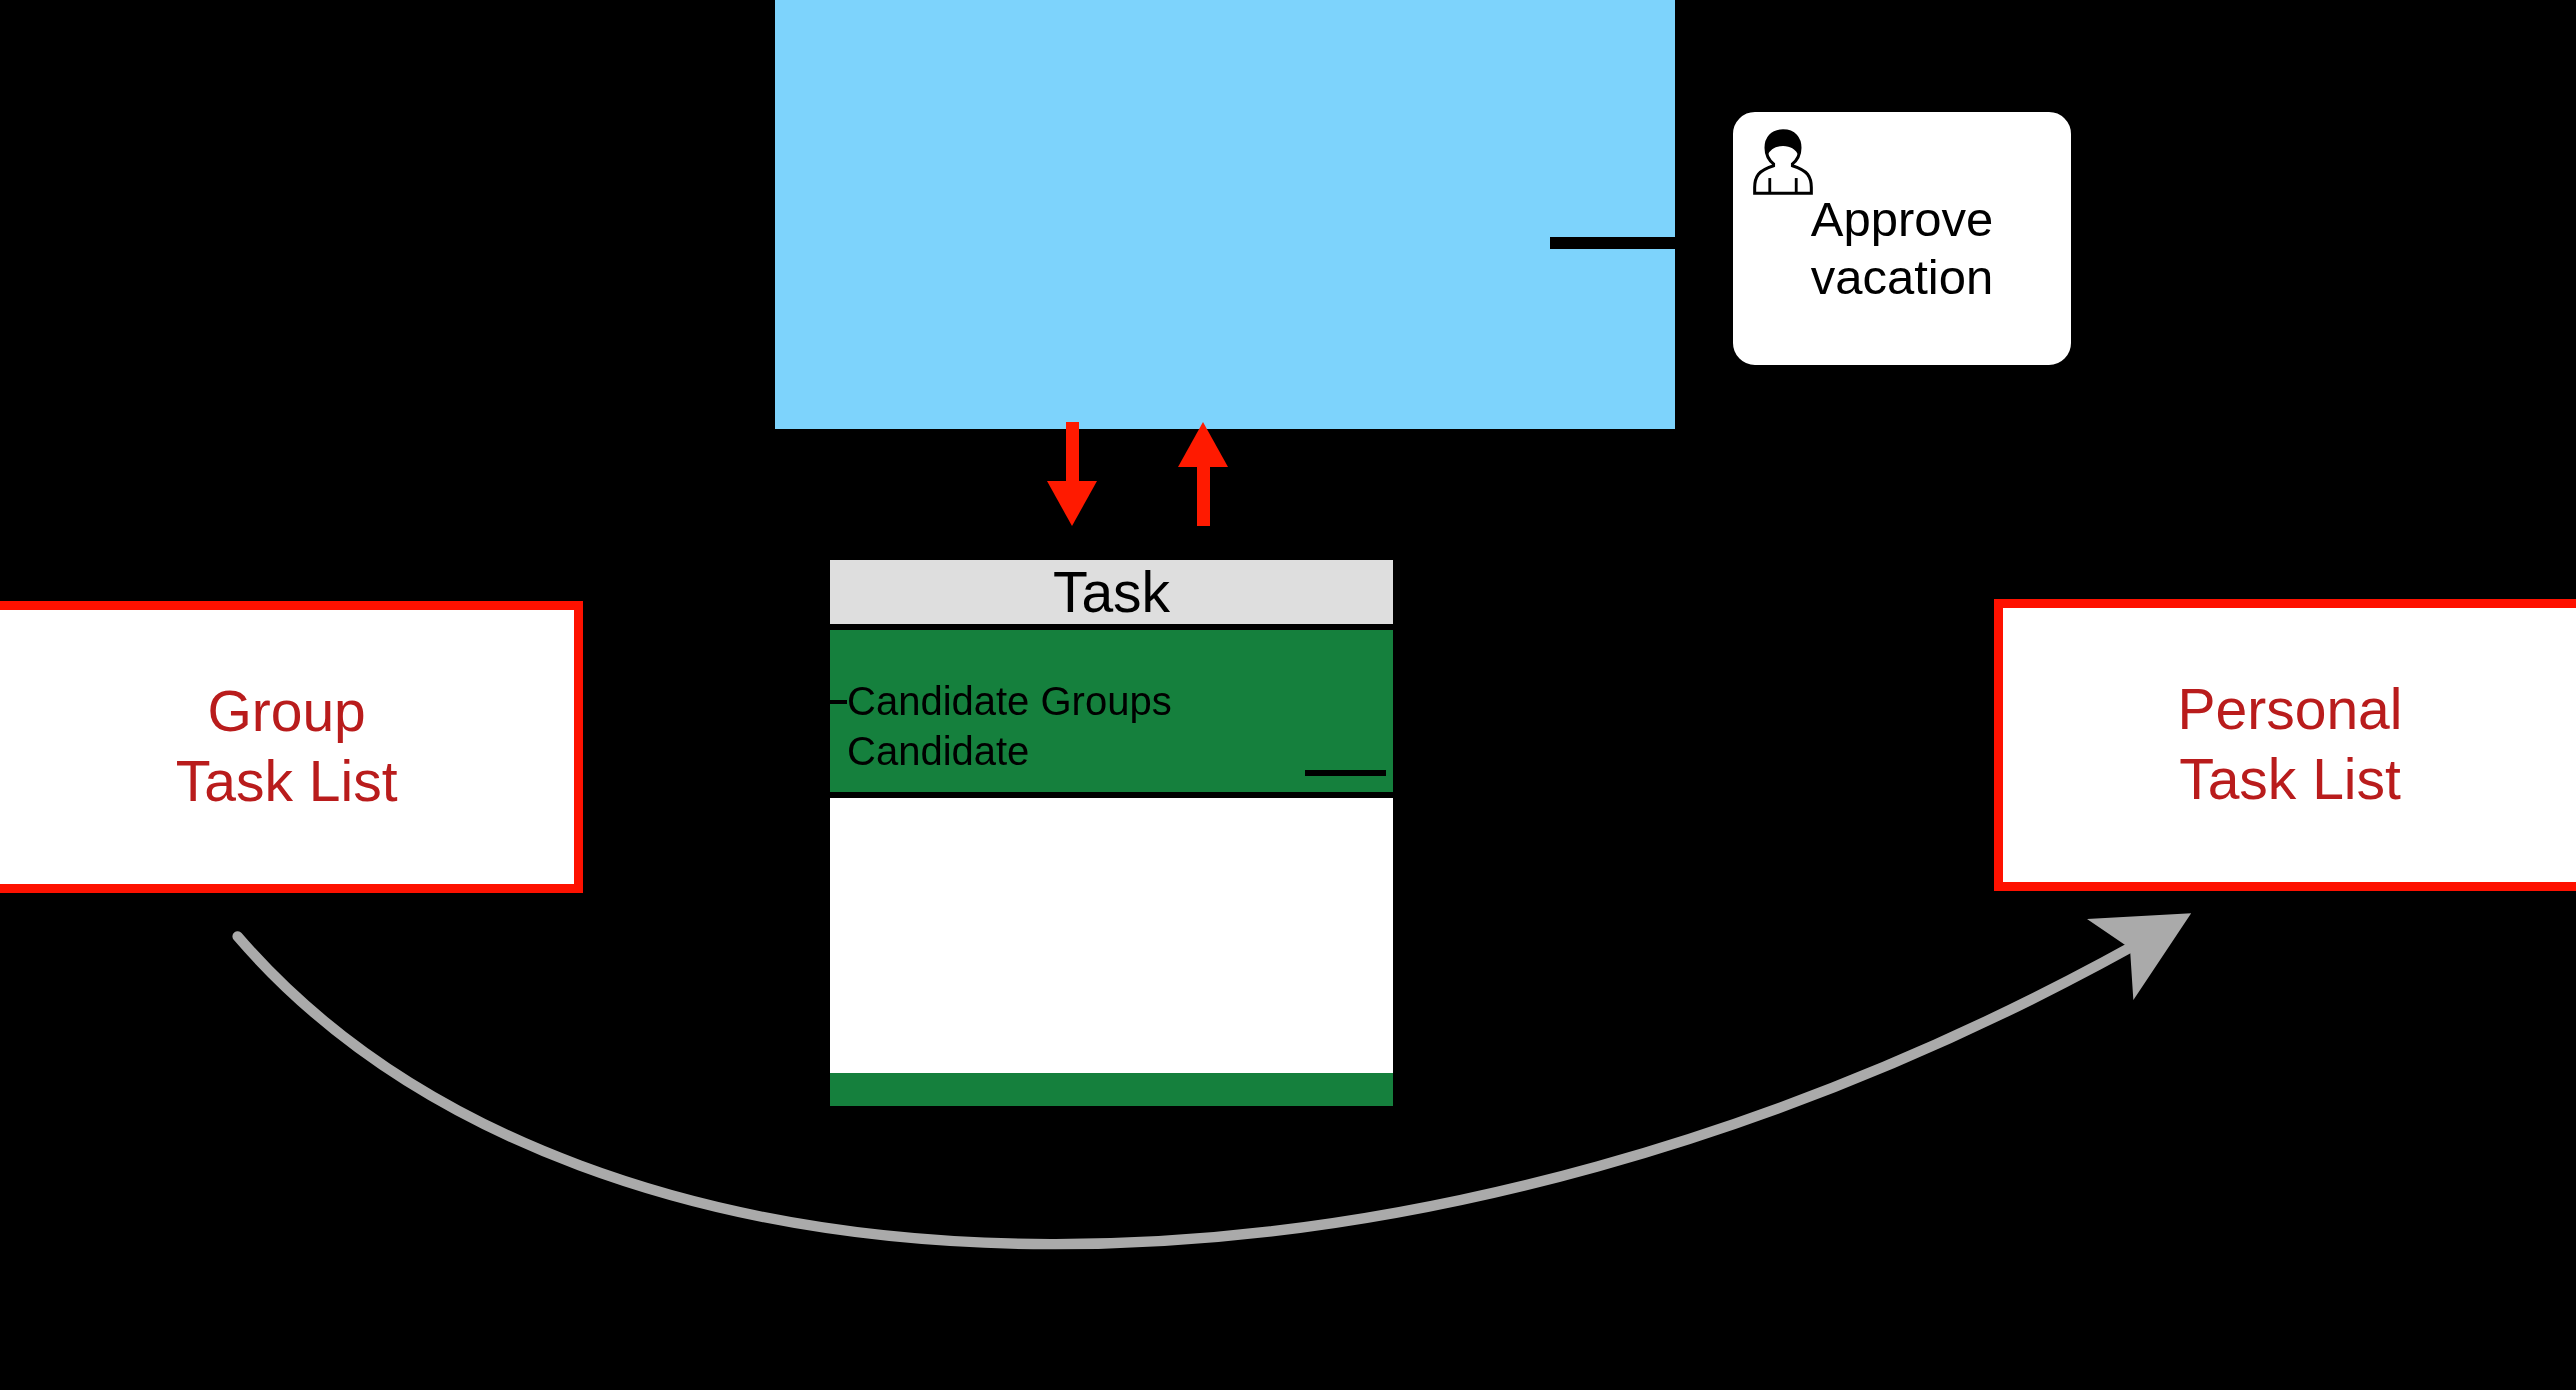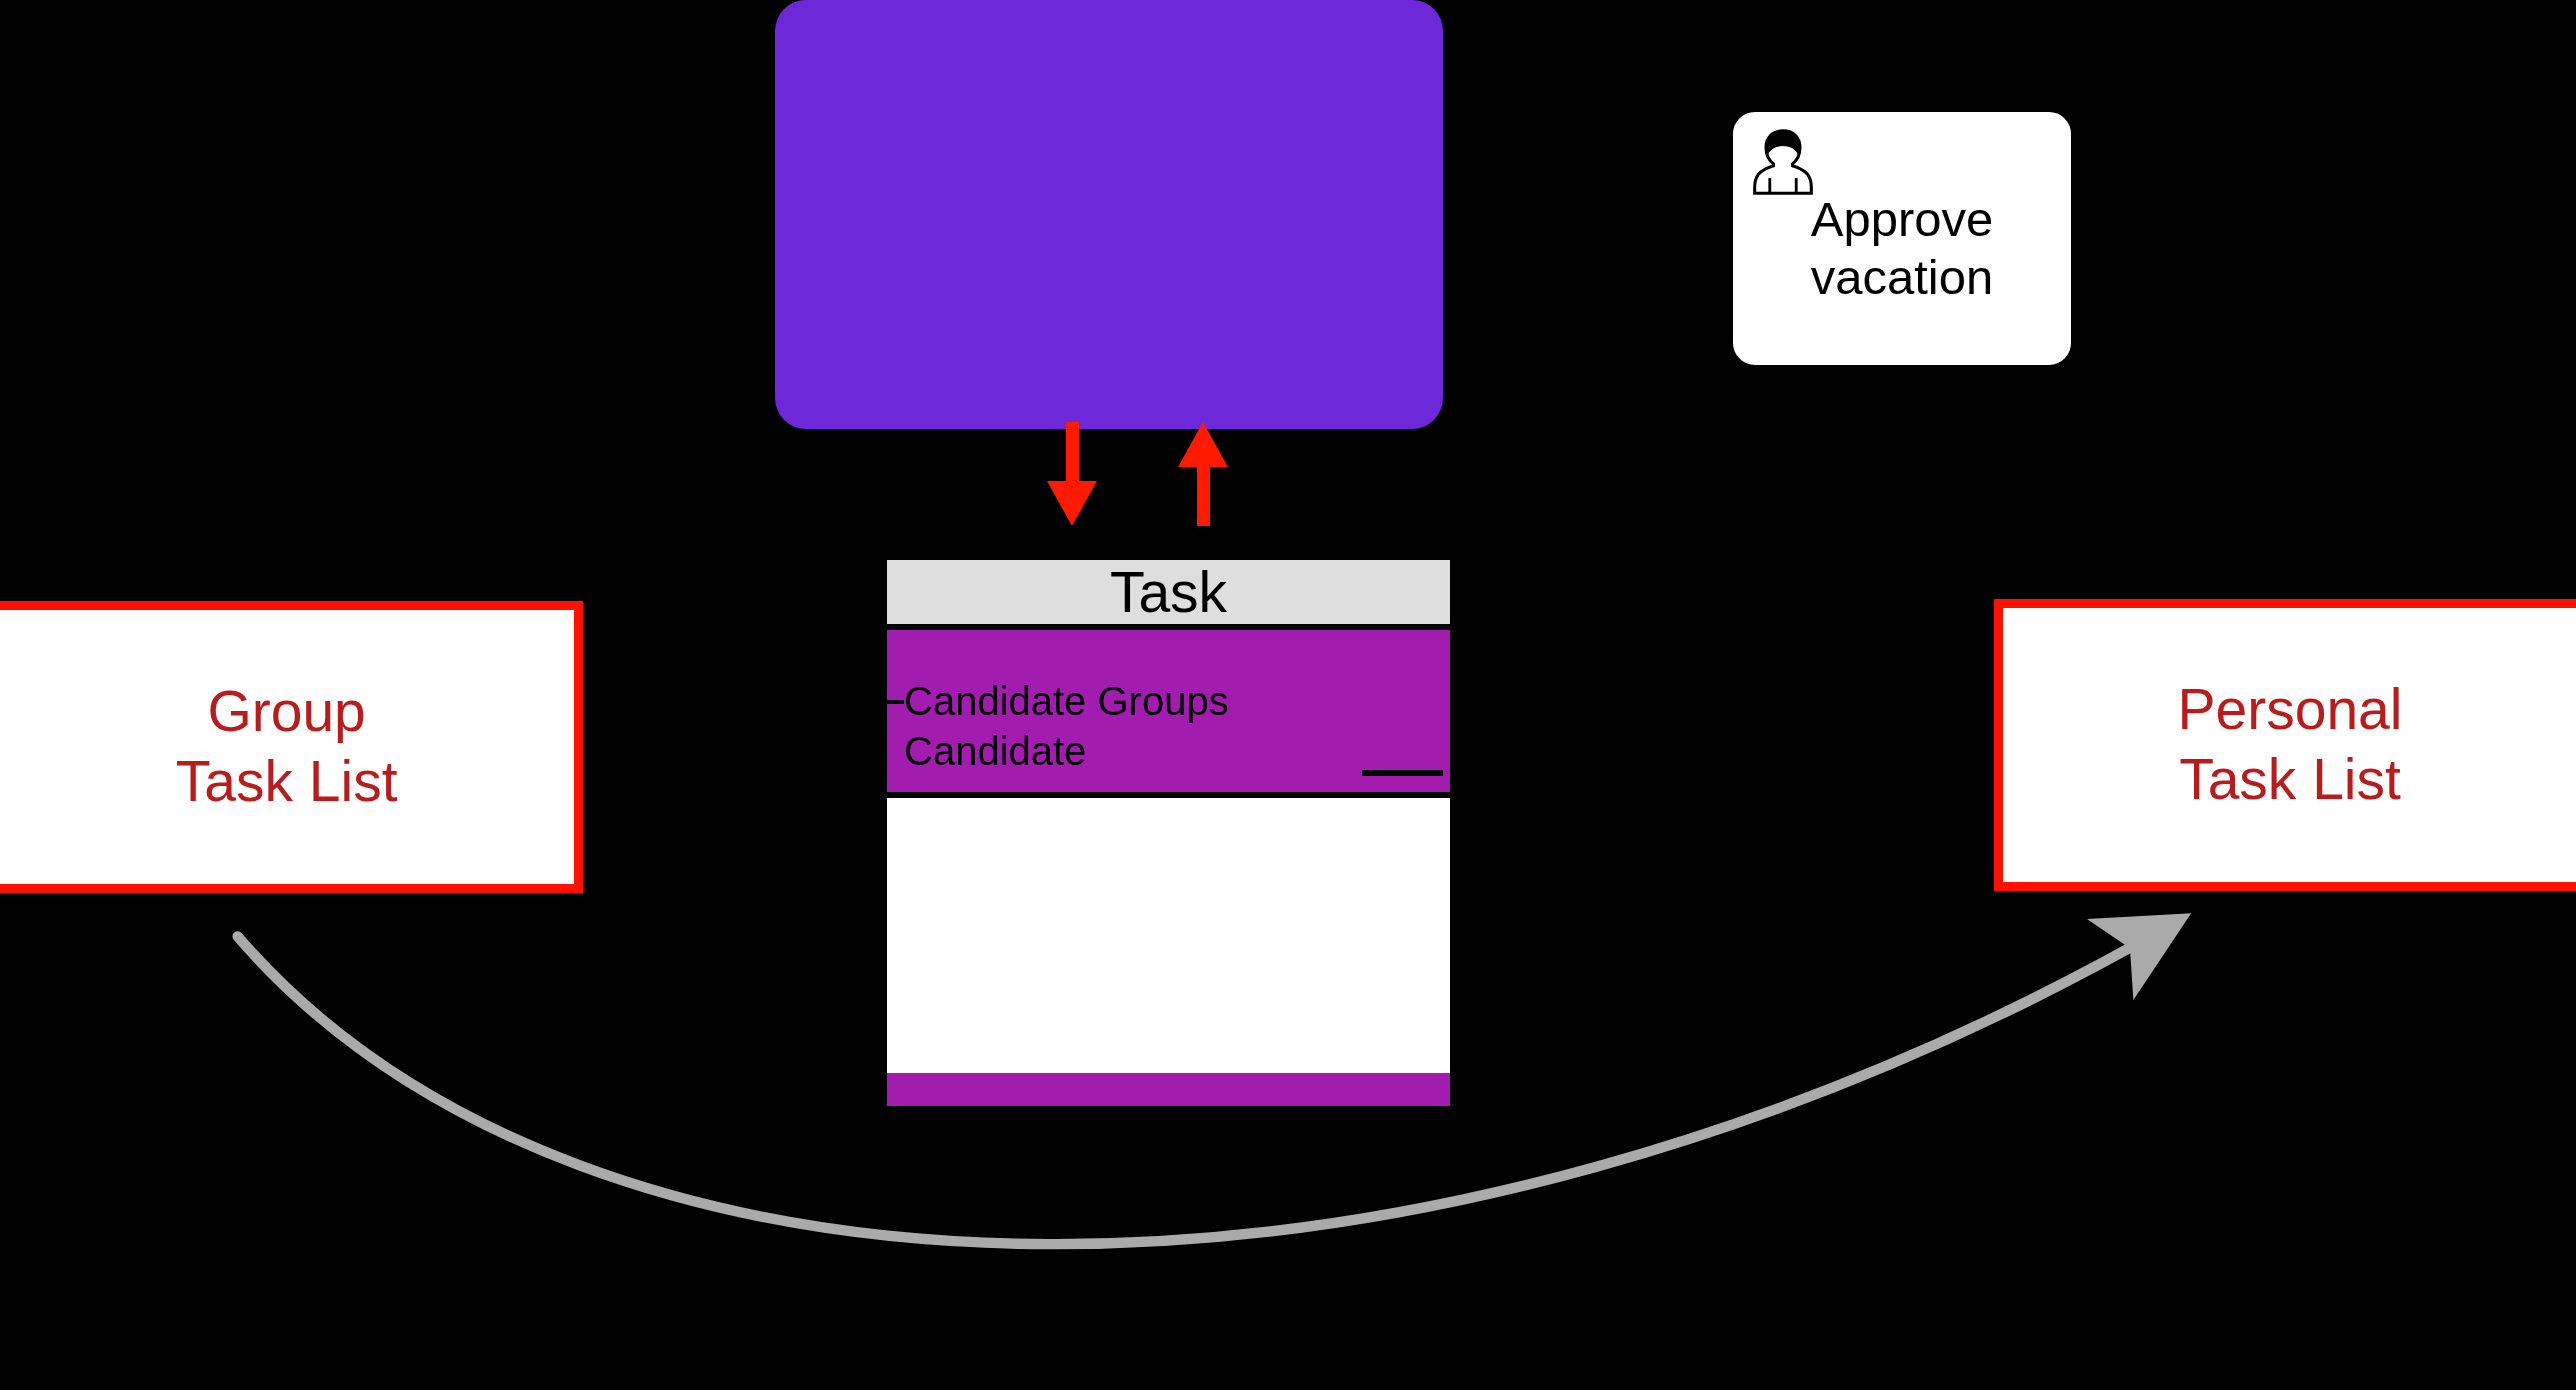--- a/index.html
+++ b/index.html
@@ -15,24 +15,23 @@
     background: #000000;
     overflow: hidden;
     font-family: "Liberation Sans", sans-serif;
   }
 
   
   .pool {
     position: absolute;
     left: 775px;
     top: 0px;
-    width: 668px;
+    width: 900px;
     height: 429px;
-    background: #6d28d9;
-    border-radius: 31px;
+    background: #7dd3fc;
   }
 
   
   .user-task {
     position: absolute;
     left: 948px;
     top: 102px;
     width: 358px;
     height: 273px;
     background: #ffffff;
@@ -110,25 +109,25 @@
   #red-down { left: 1044px; top: 422px; }
   #red-down .stem { top: 0; height: 83px; }
   #red-down .tip  { top: 59px; border-top: 45px solid #ff1a00; }
   #red-up { left: 1175px; top: 422px; }
   #red-up .stem { top: 21px; height: 83px; }
   #red-up .tip  { top: 0; border-bottom: 45px solid #ff1a00; }
 
   
   .class-box {
     position: absolute;
-    left: 881px;
+    left: 824px;
     top: 554px;
     width: 575px;
     height: 558px;
-    background: #a21caf;
+    background: #15803d;
     border: 6.6px solid #000000;
     box-sizing: border-box;
   }
   .class-header {
     height: 70px;
     background: #dedede;
     border-bottom: 6.6px solid #000000;
     display: flex;
     align-items: center;
     justify-content: center;

